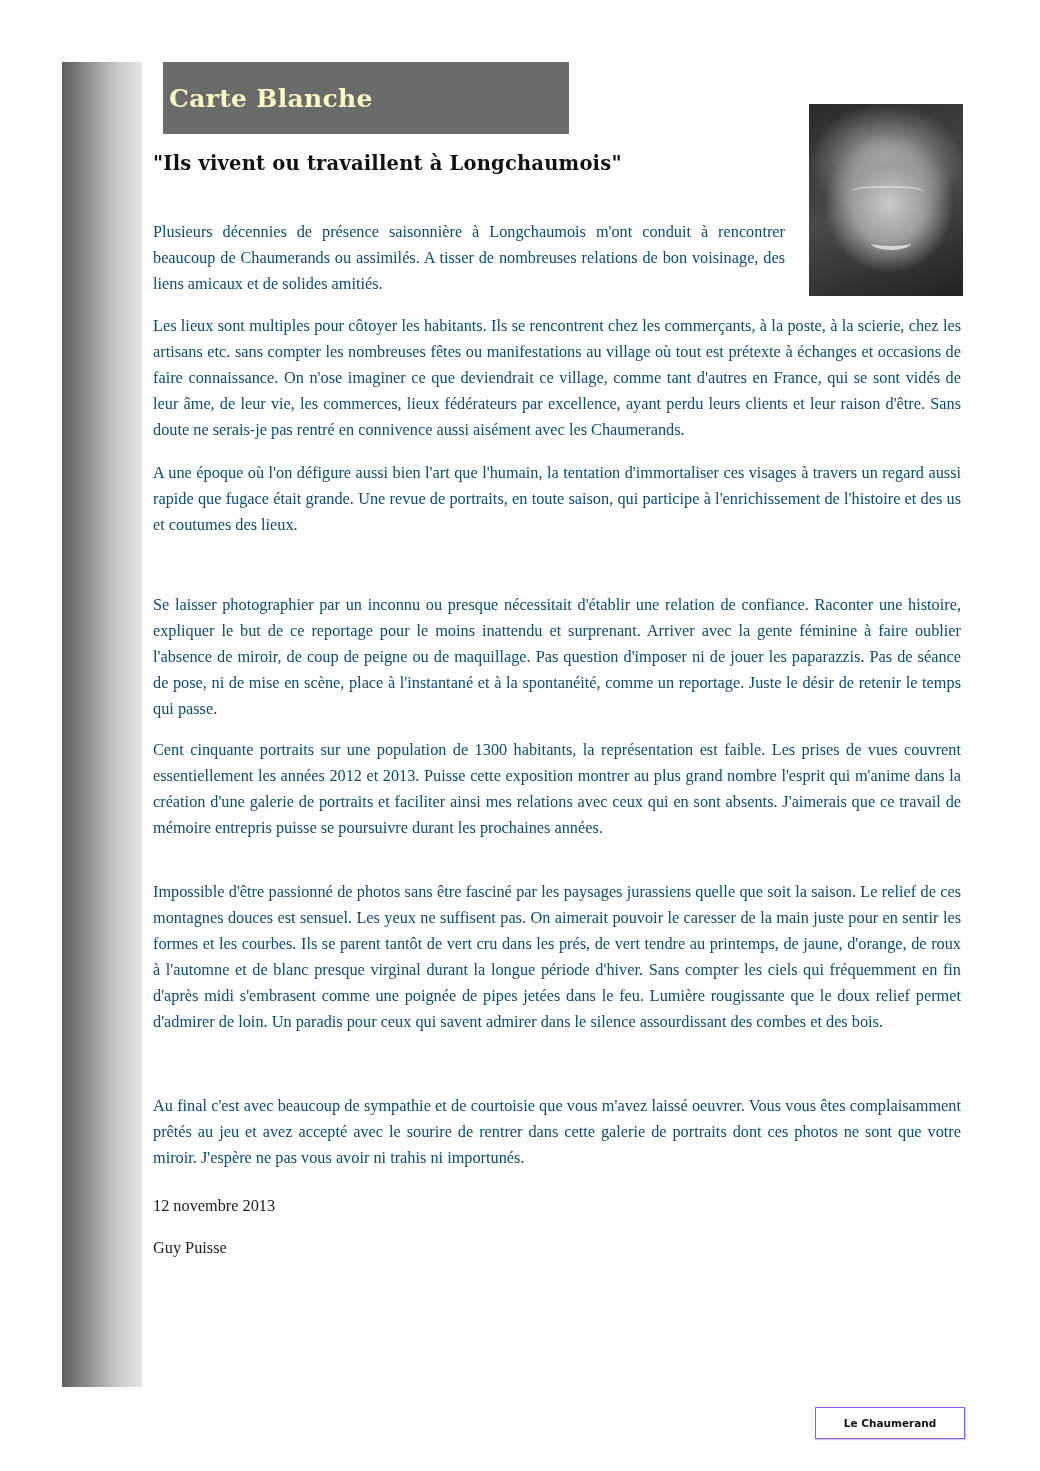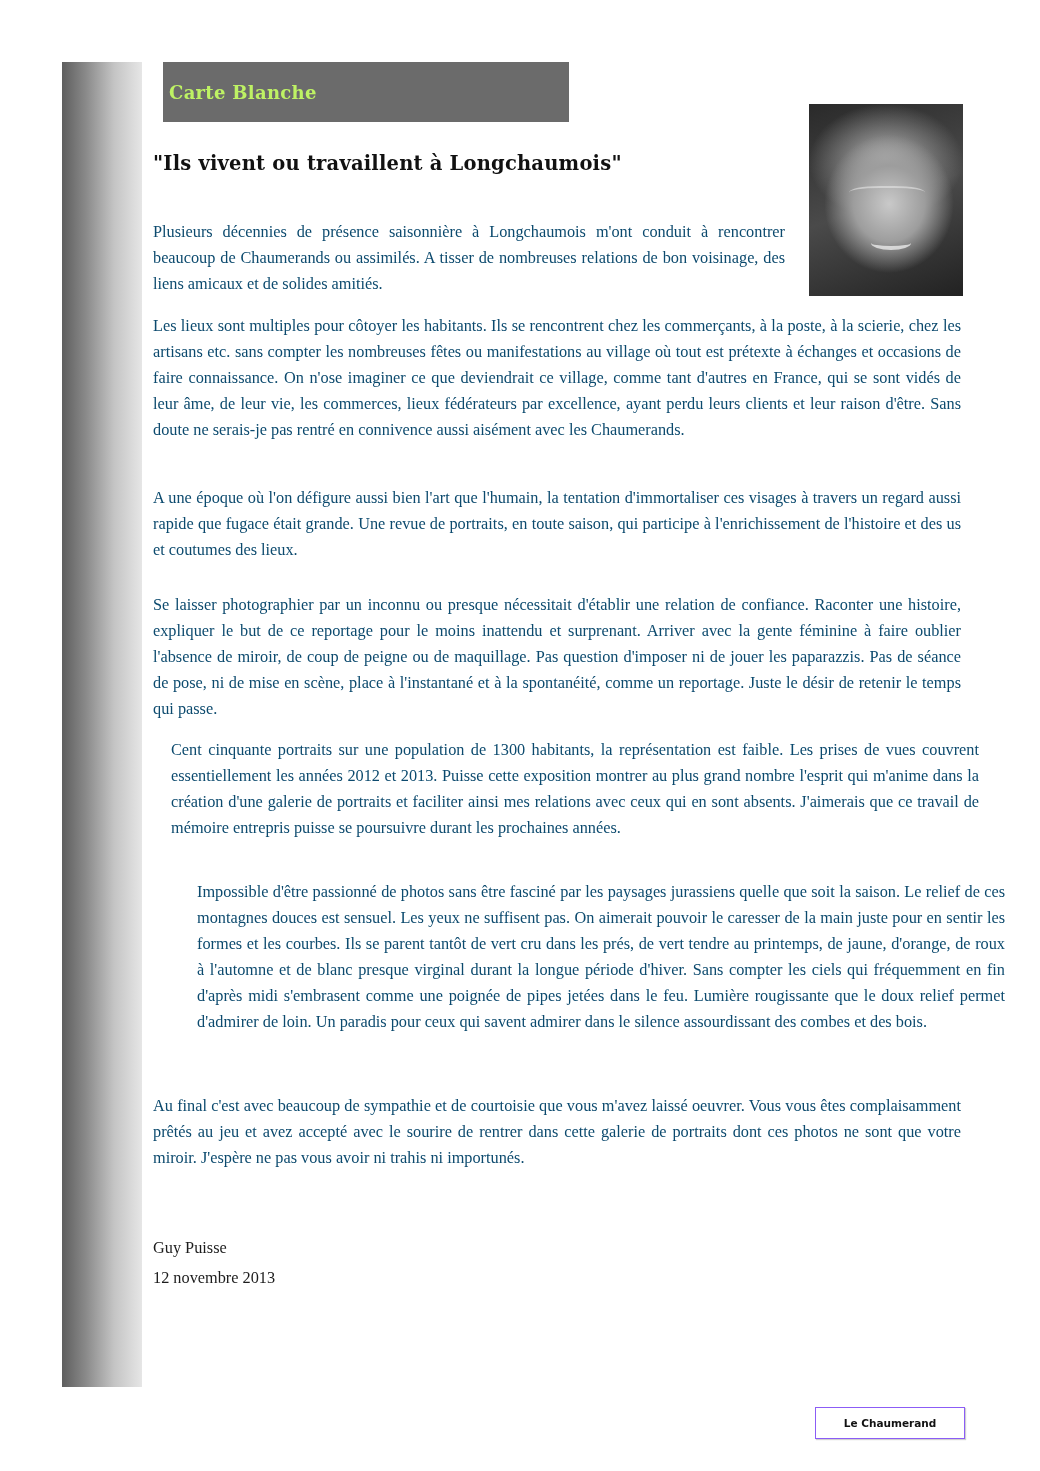--- a/index.html
+++ b/index.html
@@ -5,24 +5,24 @@
     html, body { margin: 0; padding: 0; }
     body {
       width: 1040px; height: 1471px; background: #ffffff; position: relative; overflow: hidden;
       font-family: "DejaVu Serif", "Liberation Serif", serif; color: #1a1a1a;
     }
     .side-bar {
       position: absolute; left: 62px; top: 62px; width: 80px; height: 1325px;
       background: linear-gradient(to right, #5e5e5e 0%, #8a8a8a 30%, #c4c4c4 65%, #e6e6e6 100%);
     }
     .section-header {
-      position: absolute; left: 163px; top: 62px; width: 406px; height: 60px;
-      background: #6b6b6b; color: #bef264; box-sizing: border-box;
+      position: absolute; left: 163px; top: 62px; width: 406px; height: 72px;
+      background: #6b6b6b; color: #fef9c3; box-sizing: border-box;
       padding-left: 6px; display: flex; align-items: center;
-      font-family: "DejaVu Serif", serif; font-weight: bold; font-size: 18px; letter-spacing: 0.3px;
+      font-family: "DejaVu Serif", serif; font-weight: bold; font-size: 25px; letter-spacing: 0.3px;
     }
     .article-title {
       position: absolute; left: 153px; top: 152px;
       font-family: "DejaVu Serif", serif; font-weight: bold; font-size: 19.5px; color: #111;
       letter-spacing: 0.2px;
     }
     .portrait {
       position: absolute; left: 809px; top: 104px; width: 154px; height: 192px;
       background:
         radial-gradient(ellipse 42% 36% at 52% 52%, #c9c9c9 0%, #9d9d9d 55%, rgba(60,60,60,0) 100%),
@@ -38,30 +38,30 @@
       position: absolute; left: 62px; top: 132px; width: 40px; height: 10px;
       border-bottom: 4px solid rgba(240,240,240,0.75); border-radius: 0 0 50% 50%;
     }
     .body-text {
       position: absolute; left: 153px; width: 808px;
       font-family: "Liberation Serif", "DejaVu Serif", serif; font-size: 16.3px; line-height: 26px;
       text-align: justify; color: #0c4a6e; margin: 0;
     }
     .p1 { top: 219px; width: 632px; }
     .p2 { top: 313px; }
-    .p3 { top: 485px; }
+    .p3 { top: 460px; }
     .p4 { top: 592px; }
-    .p5 { top: 737px; margin-left: 18px; }
-    .p6 { top: 879px; margin-left: 44px; }
+    .p5 { top: 737px; }
+    .p6 { top: 879px; }
     .p7 { top: 1093px; }
     .signature {
       position: absolute; left: 153px; font-family: "Liberation Serif", serif; font-size: 16.3px; color: #1c1c1c;
     }
     .sig-name { top: 1238px; }
-    .sig-date { top: 1268px; }
+    .sig-date { top: 1196px; }
     .footer-badge {
       position: absolute; left: 815px; top: 1407px; width: 150px; height: 32px;
       border: 1px solid #8b5cf6; box-sizing: border-box; display: flex; align-items: center; justify-content: center;
       font-family: "DejaVu Sans", sans-serif; font-weight: bold; font-size: 10.5px; color: #111;
       box-shadow: 1px 1px 1px #d0d0d0;
     }
   </style>
 </head>
 <body>
 

